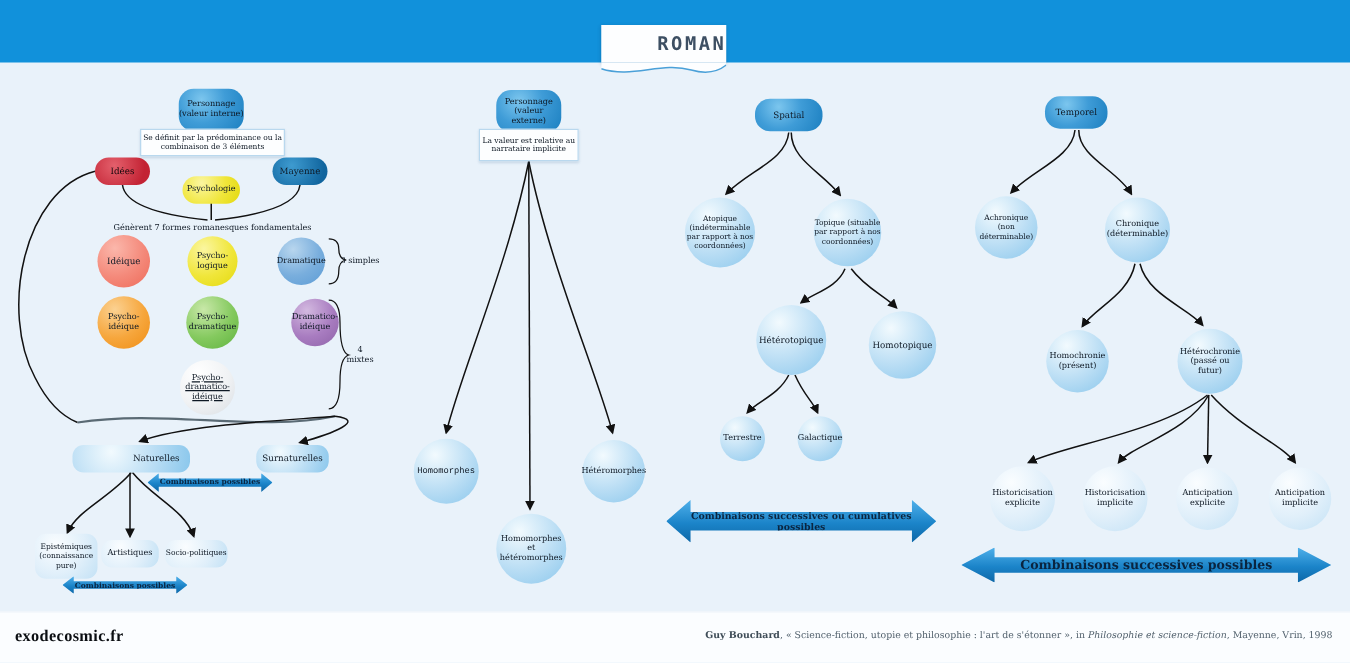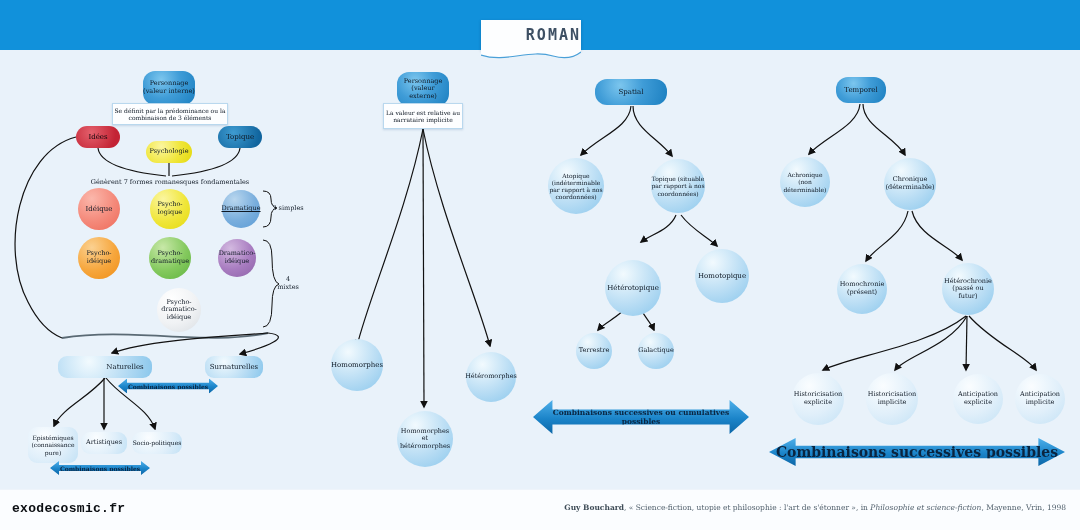--- a/index.html
+++ b/index.html
@@ -14,31 +14,31 @@
   .circle{border-radius:50%;}
   .pill{border-radius:12px;}
   .rbox{border-radius:9px;}
   .g-blue{background:radial-gradient(circle at 35% 25%,#7cc6ee 0%,#3f9cd7 45%,#1b7fc0 100%);}
   .g-light{background:radial-gradient(circle at 33% 25%,#f2fafe 0%,#b9ddf4 55%,#8ac7ec 100%);}
   .g-lighter{background:radial-gradient(circle at 33% 25%,#fafdff 0%,#e0effa 55%,#c2e1f5 100%);}
   .g-red{background:radial-gradient(circle at 35% 30%,#e4606c 0%,#c32334 75%);color:#10060a;}
   .g-salmon{background:radial-gradient(circle at 33% 25%,#fbb7ab 0%,#f4897a 55%,#ee6a58 100%);}
   .g-yellow{background:radial-gradient(circle at 33% 25%,#fbf6a0 0%,#f0e63a 55%,#e3d90e 100%);}
   .g-dkblue{background:radial-gradient(circle at 35% 30%,#3e9bd0 0%,#11659e 80%);}
-  .g-blue2{background:radial-gradient(circle at 33% 25%,#b8d6ee 0%,#79aedd 55%,#5b9bd5 100%);text-decoration:underline;}
+  .g-blue2{background:radial-gradient(circle at 33% 25%,#b8d6ee 0%,#79aedd 55%,#5b9bd5 100%);}
   .g-orange{background:radial-gradient(circle at 33% 25%,#fbd191 0%,#f6a63c 55%,#ef8d14 100%);}
   .g-green{background:radial-gradient(circle at 33% 25%,#c8e8a8 0%,#84c95e 55%,#5fb33f 100%);}
   .g-purple{background:radial-gradient(circle at 33% 25%,#d3b9e0 0%,#a87cc0 55%,#8e62a8 100%);}
   .g-white{background:radial-gradient(circle at 33% 25%,#ffffff 0%,#f0f2f4 55%,#d8dde2 100%);}
   .notebox{background:#fdfeff;border:1px solid #b9d8ee;box-shadow:0 1px 2px rgba(40,90,140,.18);}
   .plain{background:none;}
   .darrow{position:absolute;transform:translate(-50%,-50%);display:flex;align-items:center;justify-content:center;text-align:center;background:linear-gradient(180deg,#4fb0ea 0%,#1b84c9 55%,#0d67a7 100%);clip-path:polygon(0% 50%,9% 0%,9% 28%,91% 28%,91% 0%,100% 50%,91% 100%,91% 72%,9% 72%,9% 100%);font-weight:700;color:#0a2540;z-index:2;}
-  .fs6{font-size:6px;} .fs65{font-size:6.5px;} .fs7{font-size:7px;} .fs75{font-size:7.5px;} .fs10{font-size:14px;}
+  .fs6{font-size:6px;} .fs65{font-size:6.5px;} .fs7{font-size:7px;} .fs75{font-size:7.5px;} .fs10{font-size:10px;}
   .footer{position:absolute;left:0;top:489px;width:1080px;height:41px;background:#fbfdff;border-top:1px solid #eef4fa;z-index:3;}
-  .site{position:absolute;left:12px;top:11px;font-family:Liberation Mono, monospace;font-weight:800;font-size:13px;color:#0b0e12;letter-spacing:.3px;}
+  .site{position:absolute;left:12px;top:11px;font-family:Liberation Serif, serif;font-weight:800;font-size:13px;color:#0b0e12;letter-spacing:.3px;}
   .cite{position:absolute;right:14px;top:13px;font-size:7.5px;color:#53626e;white-space:nowrap;}
   .cite b{font-weight:700;color:#3e4c57;text-align:right;}
   .cite i{font-style:italic;}
 </style>
 </head>
 <body>
 
 <div class="hdr"></div>
 <div class="title-wrap">
   <div class="title-box"></div>
@@ -92,65 +92,65 @@
     <path d="M967,316 C950,346 906,356 895,370" marker-end="url(#ah)"></path>
     <path d="M967,316 L966,370" marker-end="url(#ah)"></path>
     <path d="M969,316 C992,342 1026,356 1036,370" marker-end="url(#ah)"></path>
   </g>
 </svg>
 
 <div class="node pill g-blue fs65" style="left:169px;top:88px;width:52px;height:34px;">Personnage (valeur interne)</div>
 <div class="node notebox fs6" style="left:170px;top:114px;width:114px;height:20px;">Se définit par la prédominance ou la combinaison de 3 éléments</div>
 <div class="node pill g-red fs7" style="left:98px;top:137px;width:44px;height:22px;">Idées</div>
 <div class="node pill g-yellow fs65" style="left:169px;top:152px;width:46px;height:22px;text-align:center;">Psychologie</div>
-<div class="node pill g-dkblue fs7" style="left:240px;top:137px;width:44px;height:22px;">Topique</div>
+<div class="node pill g-dkblue fs7" style="left:240px;top:137px;width:44px;height:22px;">Mayenne</div>
 <div class="node plain fs65" style="left:170px;top:183px;width:176px;">Génèrent 7 formes romanesques fondamentales</div>
 
 <div class="node circle g-salmon fs7" style="left:99px;top:209px;width:42px;height:42px;">Idéique</div>
 <div class="node circle g-yellow fs65" style="left:170px;top:209px;width:40px;height:40px;">Psycho-logique</div>
 <div class="node circle g-blue2 fs65" style="left:241px;top:209px;width:38px;height:38px;">Dramatique</div>
 <div class="node plain fs65" style="left:288px;top:209px;width:34px;">3 simples</div>
 
 <div class="node circle g-orange fs65" style="left:99px;top:258px;width:42px;height:42px;">Psycho-idéique</div>
 <div class="node circle g-green fs65" style="left:170px;top:258px;width:42px;height:42px;">Psycho-dramatique</div>
-<div class="node circle g-purple fs65" style="left:237px;top:258px;width:38px;height:38px;">Dramatico-idéique</div>
-<div class="node circle g-white fs65" style="left:179px;top:310px;width:44px;height:44px;">Psycho-dramatico-idéique</div>
+<div class="node circle g-purple fs65" style="left:252px;top:258px;width:38px;height:38px;">Dramatico-idéique</div>
+<div class="node circle g-white fs65" style="left:166px;top:310px;width:44px;height:44px;text-decoration:underline;">Psycho-dramatico-idéique</div>
 <div class="node plain fs65" style="left:288px;top:284px;width:26px;">4 mixtes</div>
 
 <div class="node rbox g-light fs7" style="left:105px;top:367px;width:54px;height:22px;padding-left:40px;">Naturelles</div>
 <div class="node rbox g-light fs7" style="left:234px;top:367px;width:58px;height:22px;">Surnaturelles</div>
 <div class="darrow fs6" style="left:168px;top:386px;width:100px;height:15px;">Combinaisons possibles</div>
 
 <div class="node rbox g-lighter fs6" style="left:53px;top:445px;width:50px;height:36px;">Epistémiques (connaissance pure)</div>
 <div class="node rbox g-lighter fs65" style="left:104px;top:443px;width:46px;height:22px;">Artistiques</div>
 <div class="node rbox g-lighter fs6" style="left:157px;top:443px;width:50px;height:22px;">Socio-politiques</div>
 <div class="darrow fs6" style="left:100px;top:468px;width:100px;height:14px;">Combinaisons possibles</div>
 
 <div class="node pill g-blue fs65" style="left:423px;top:89px;width:52px;height:34px;">Personnage (valeur externe)</div>
 <div class="node notebox fs6" style="left:423px;top:116px;width:78px;height:24px;">La valeur est relative au narrataire implicite</div>
-<div class="node circle g-light fs7" style="left:357px;top:365px;width:52px;height:52px;">Homomorphes</div>
+<div class="node circle g-light fs7" style="left:357px;top:377px;width:52px;height:52px;font-family:Liberation Mono, monospace;">Homomorphes</div>
 <div class="node circle g-light fs65" style="left:491px;top:377px;width:50px;height:50px;">Hétéromorphes</div>
 <div class="node circle g-light fs65" style="left:425px;top:439px;width:56px;height:56px;">Homomorphes et hétéromorphes</div>
 
-<div class="node pill g-blue fs7" style="left:631px;top:92px;width:72px;height:26px;">Spatial</div>
+<div class="node pill g-blue fs7" style="left:631px;top:92px;width:54px;height:26px;">Spatial</div>
 <div class="node circle g-light fs6" style="left:576px;top:186px;width:56px;height:56px;">Atopique (indéterminable par rapport à nos coordonnées)</div>
 <div class="node circle g-light fs6" style="left:678px;top:186px;width:54px;height:54px;">Topique (situable par rapport à nos coordonnées)</div>
-<div class="node circle g-light fs7" style="left:633px;top:288px;width:56px;height:56px;">Hétérotopique</div>
+<div class="node circle g-light fs7" style="left:633px;top:272px;width:56px;height:56px;">Hétérotopique</div>
 <div class="node circle g-light fs7" style="left:722px;top:276px;width:54px;height:54px;">Homotopique</div>
 <div class="node circle g-light fs65" style="left:594px;top:351px;width:36px;height:36px;">Terrestre</div>
 <div class="node circle g-light fs65" style="left:656px;top:351px;width:36px;height:36px;">Galactique</div>
 <div class="darrow fs75" style="left:641px;top:417px;width:216px;height:34px;">Combinaisons successives ou cumulatives possibles</div>
 
 <div class="node pill g-blue fs7" style="left:861px;top:90px;width:50px;height:26px;">Temporel</div>
 <div class="node circle g-light fs6" style="left:805px;top:182px;width:50px;height:50px;">Achronique (non déterminable)</div>
 <div class="node circle g-light fs65" style="left:910px;top:184px;width:52px;height:52px;">Chronique (déterminable)</div>
 <div class="node circle g-light fs65" style="left:862px;top:289px;width:50px;height:50px;">Homochronie (présent)</div>
 <div class="node circle g-light fs65" style="left:968px;top:289px;width:52px;height:52px;">Hétérochronie (passé ou futur)</div>
 <div class="node circle g-lighter fs65" style="left:818px;top:399px;width:52px;height:52px;">Historicisation explicite</div>
 <div class="node circle g-lighter fs65" style="left:892px;top:399px;width:52px;height:52px;">Historicisation implicite</div>
-<div class="node circle g-lighter fs65" style="left:966px;top:399px;width:50px;height:50px;margin-left:12px;">Anticipation explicite</div>
+<div class="node circle g-lighter fs65" style="left:966px;top:399px;width:50px;height:50px;">Anticipation explicite</div>
 <div class="node circle g-lighter fs65" style="left:1040px;top:399px;width:50px;height:50px;">Anticipation implicite</div>
 <div class="darrow fs10" style="left:917px;top:452px;width:296px;height:28px;">Combinaisons successives possibles</div>
 
 <div class="footer">
   <div class="site">exodecosmic.fr</div>
   <div class="cite"><b>Guy Bouchard</b><span>, « Science-fiction, utopie et philosophie : l'art de s'étonner », in </span><i>Philosophie et science-fiction</i><span>, Mayenne, Vrin, 1998</span></div>
 </div>
 
 </body></html>

